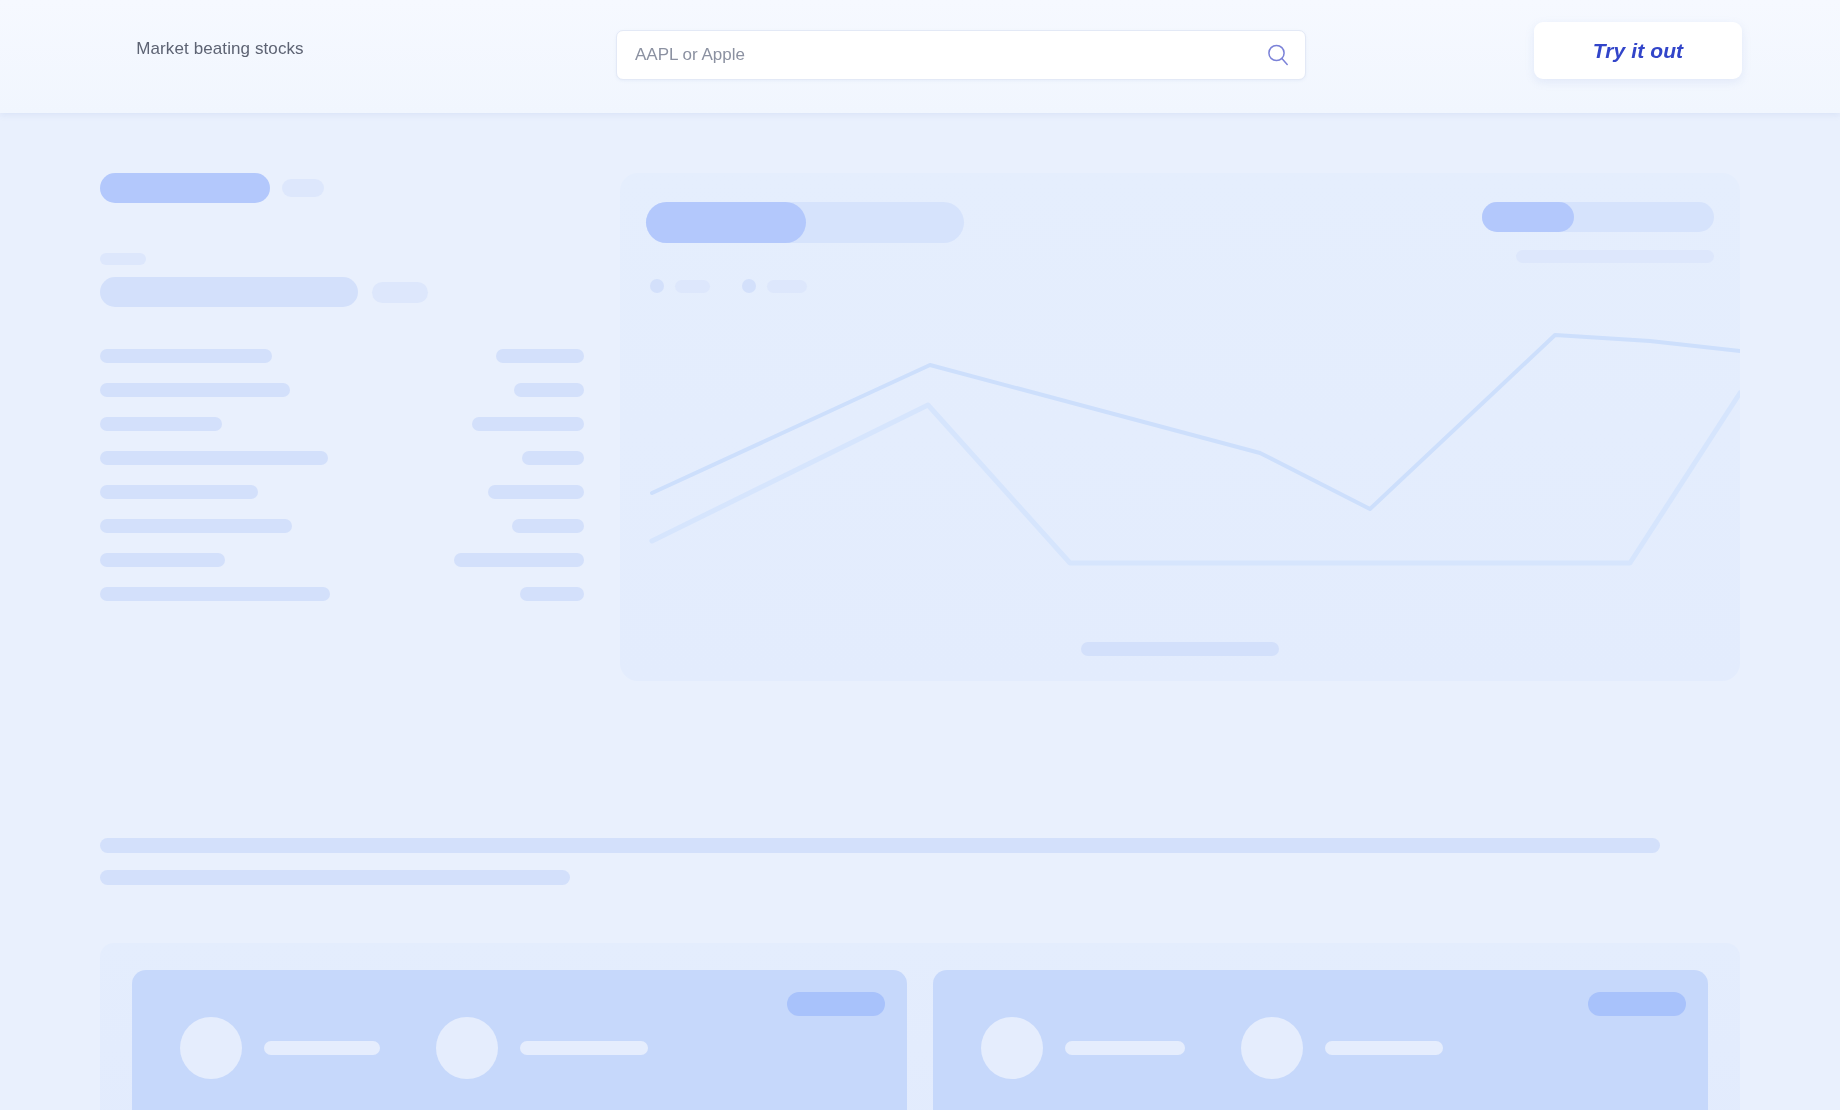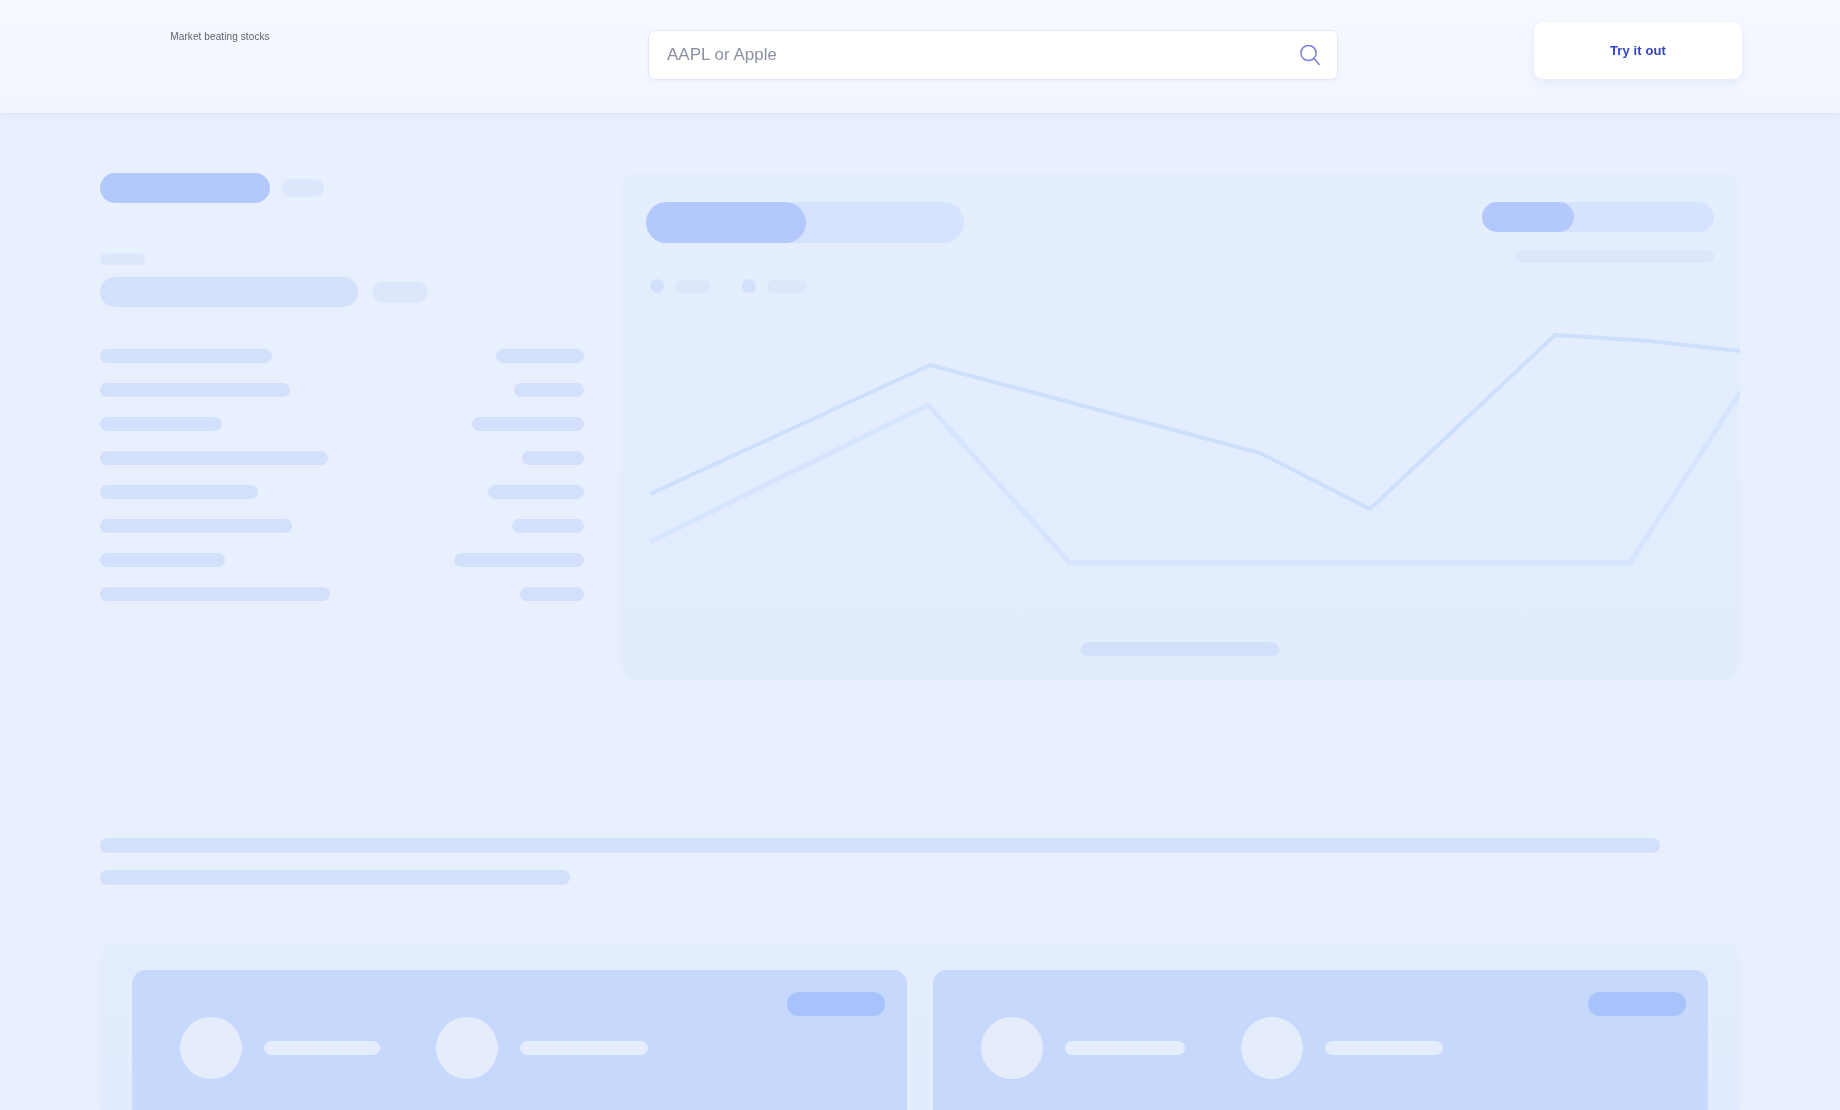--- a/index.html
+++ b/index.html
@@ -39,34 +39,33 @@
   .brand-title {
     font-size: 33px;
     font-weight: bold;
     letter-spacing: -0.4px;
     line-height: 40px;
     white-space: nowrap;
   }
   .brand-beat   { color: #3f51d6; }
   .brand-market { color: #ef5d74; }
   .brand-tagline {
-    font-size: 10px;
+    font-size: 17px;
     color: #5d6373;
     line-height: 16px;
-    margin-top: 7px;
+    margin-top: 19px;
     letter-spacing: 0.1px;
   }
 
   .search-wrap {
     position: absolute;
     left: 616px;
     top: 30px;
     width: 690px;
     height: 50px;
-    margin-left: 32px;
   }
   .search-box {
     width: 100%;
     height: 100%;
     background: #ffffff;
     border: 1px solid #e3e9f6;
     border-radius: 7px;
     box-shadow: 0 1px 3px rgba(130, 155, 210, 0.10);
     display: flex;
     align-items: center;
@@ -96,24 +95,25 @@
     left: 1534px;
     top: 22px;
     width: 208px;
     height: 57px;
     background: #ffffff;
     border: none;
     border-radius: 9px;
     box-shadow: 0 3px 10px rgba(120, 150, 215, 0.14);
     color: #3245c9;
     font-family: "Liberation Sans", sans-serif;
-    font-size: 13px;
+    font-size: 21px;
     font-weight: bold;
     cursor: pointer;
     letter-spacing: 0.1px;
+    font-style: italic;
   }
 
   
   .sk        { background: #d3e0fb; border-radius: 999px; }
   .sk-strong { background: #b3c8fc; border-radius: 999px; }
   .sk-soft   { background: #dde7fc; border-radius: 999px; }
 
   
   .page {
     position: relative;

